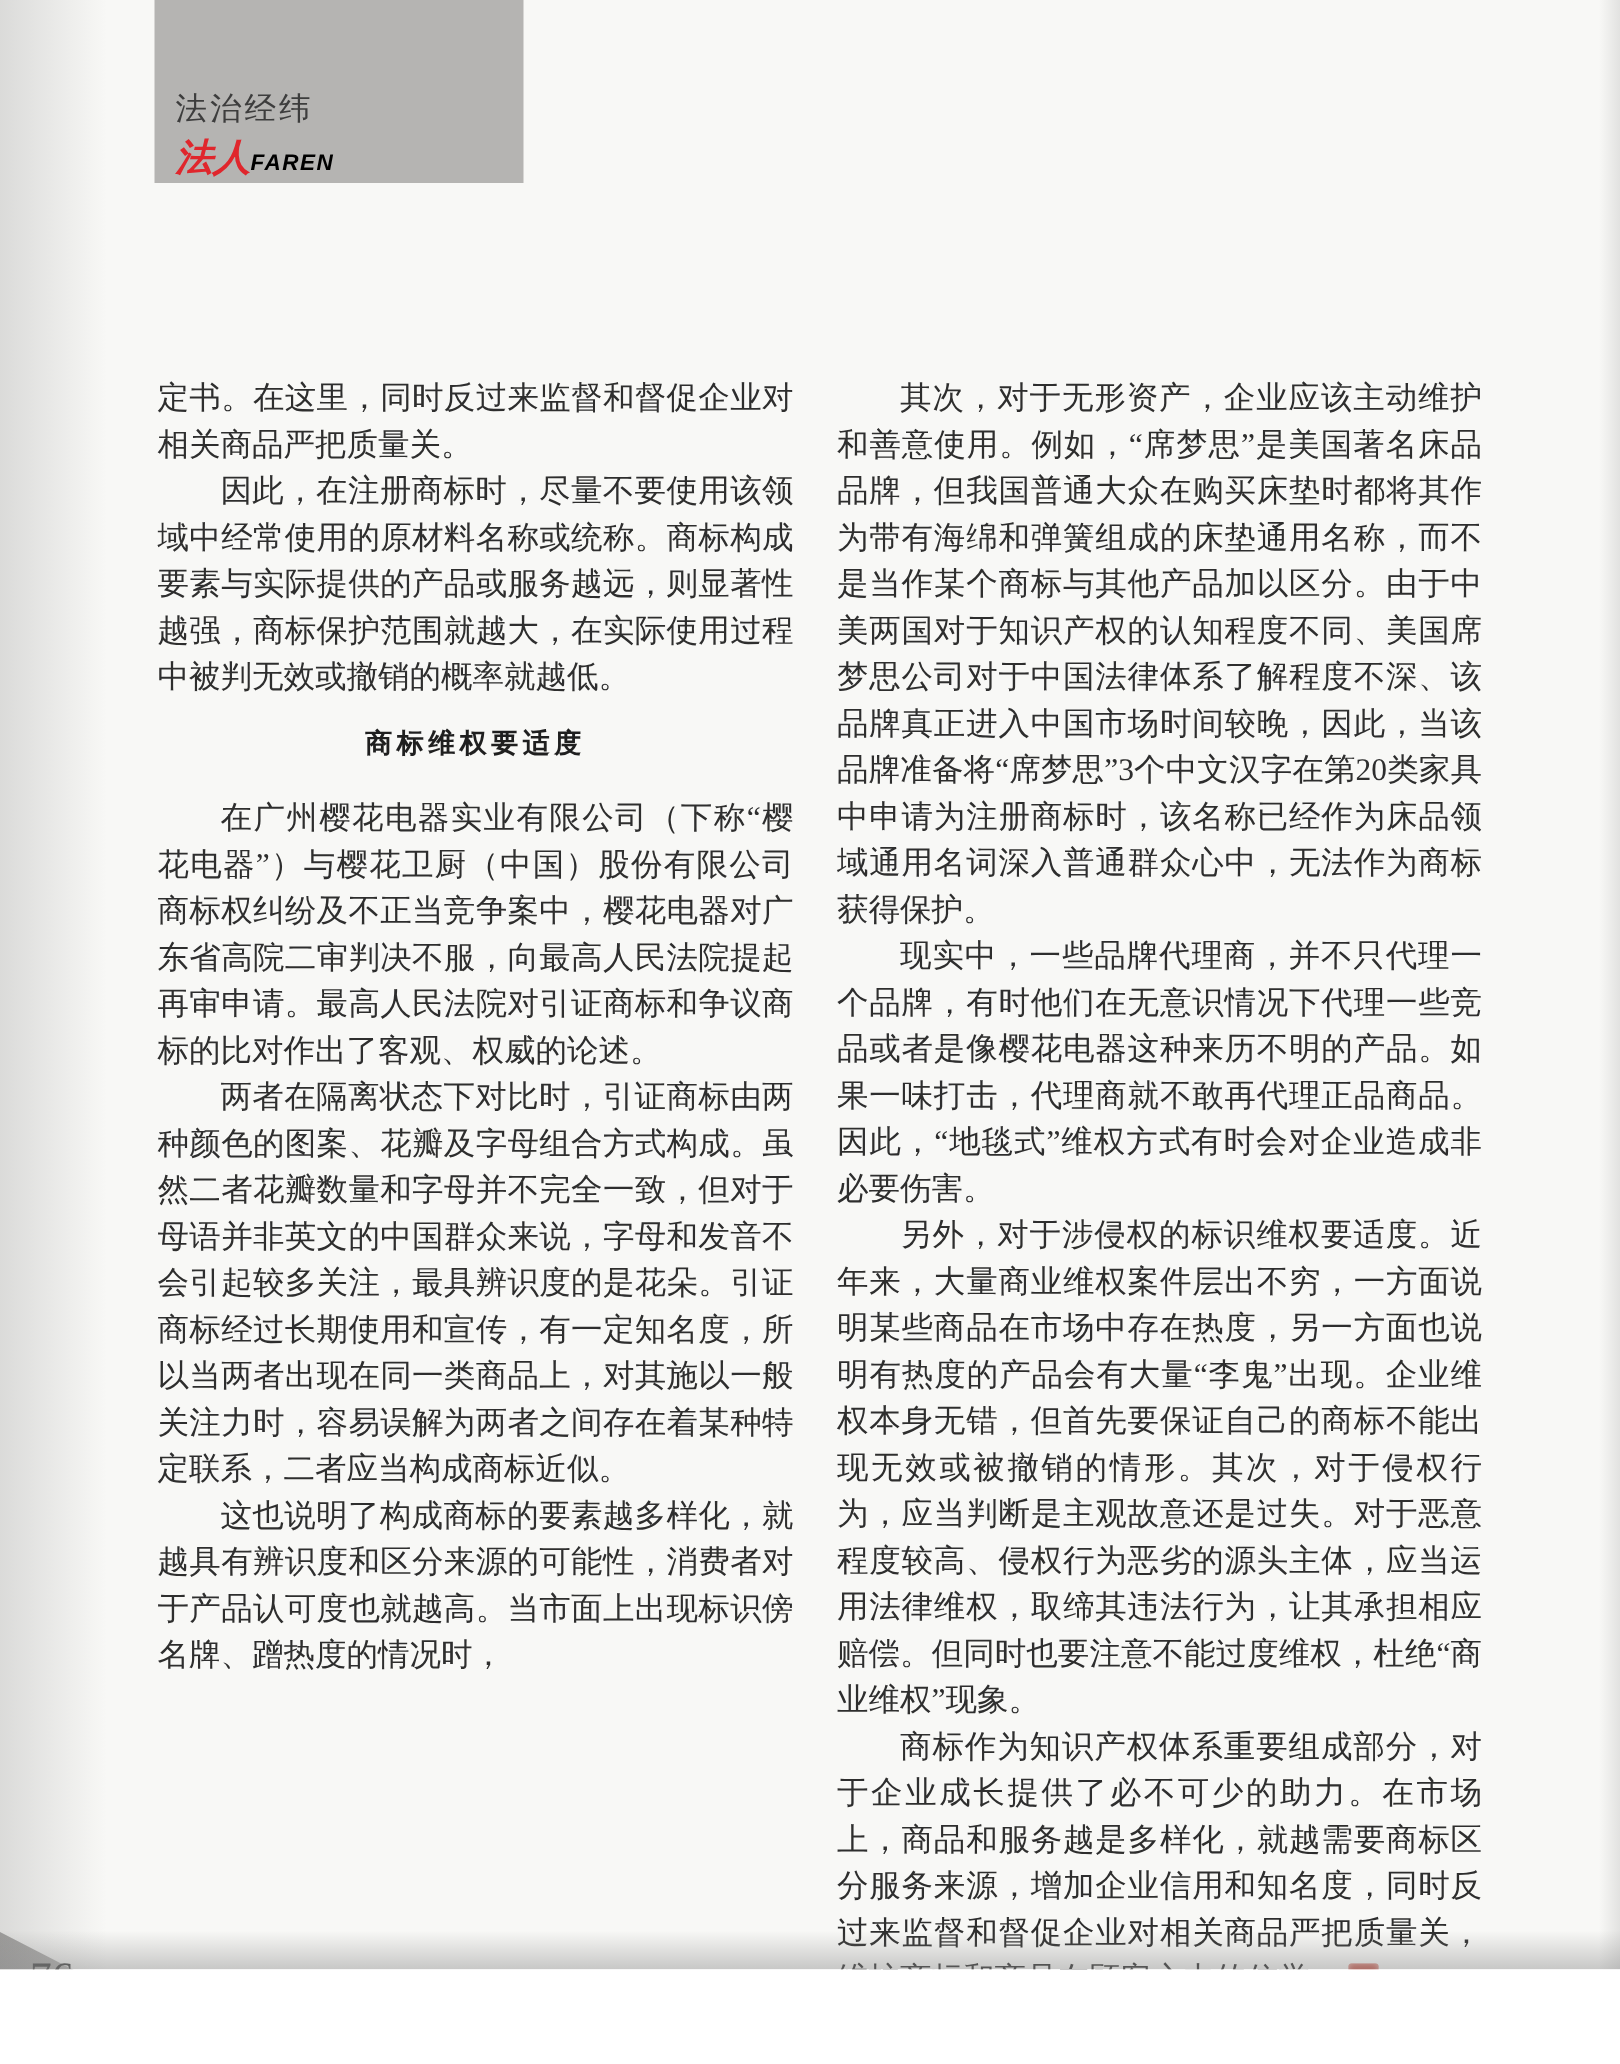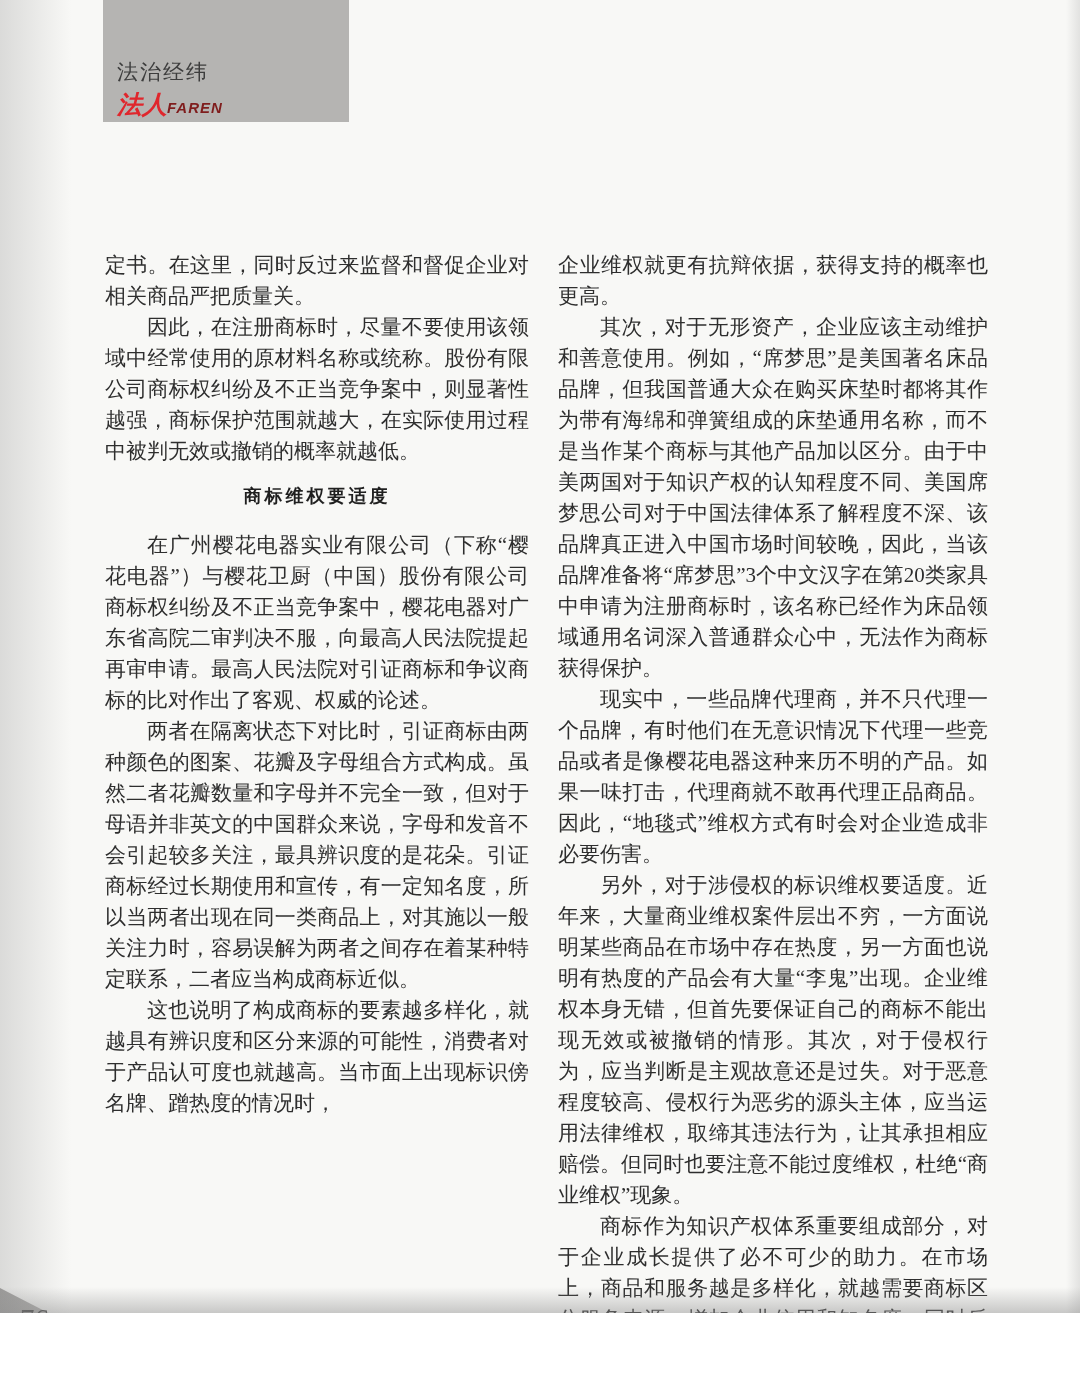--- a/index.html
+++ b/index.html
@@ -34,21 +34,21 @@
     font-family:"Liberation Sans","DejaVu Sans",sans-serif;
     font-size:21px; color:#3d3d3d; letter-spacing:2px;
   }
   .logo { position:absolute; left:14px; top:88px; white-space:nowrap; }
   .logo-cn {
     font-family:"Liberation Sans","DejaVu Sans",sans-serif;
     font-style:italic; font-weight:bold; font-size:25px; color:#e0262c;margin-top:20px;
   }
   .logo-en {
     font-family:"Liberation Sans","DejaVu Sans",sans-serif;
-    font-style:italic; font-weight:bold; font-size:15px; color:#7f1d1d;
+    font-style:italic; font-weight:bold; font-size:15px; color:#000000;
     letter-spacing:1px;
   }
   
   .col {
     position:absolute; top:250px;
     font-size:21px; line-height:31px; color:#2e2e2e;
     text-align:justify; text-justify:inter-ideograph;
   }
   .col-left  { left:105px; width:424px; }
   .col-right { left:558px; width:430px; }
@@ -84,29 +84,28 @@
 
 <div class="page">
 
   <div class="header-block">
     <div class="section-title">法治经纬</div>
     <div class="logo"><span class="logo-cn">法人</span><span class="logo-en">FAREN</span></div>
   </div>
 
   <div class="col col-left">
     <p>定书。在这里，同时反过来监督和督促企业对相关商品严把质量关。</p>
-    <p class="ind">因此，在注册商标时，尽量不要使用该领域中经常使用的原材料名称或统称。股份有限公司商标权纠纷及不正当竞争案中，则显著性越强，商标保护范围就越大，在实际使用过程中被判无效或撤销的概率就越低。</p>
+    <p class="ind">因此，在注册商标时，尽量不要使用该领域中经常使用的原材料名称或统称。商标构成要素与实际提供的产品或服务越远，则显著性越强，商标保护范围就越大，在实际使用过程中被判无效或撤销的概率就越低。</p>
     <h2 class="heading">商标维权要适度</h2>
     <p class="ind">在广州樱花电器实业有限公司（下称“樱花电器”）与樱花卫厨（中国）股份有限公司商标权纠纷及不正当竞争案中，樱花电器对广东省高院二审判决不服，向最高人民法院提起再审申请。最高人民法院对引证商标和争议商标的比对作出了客观、权威的论述。</p>
     <p class="ind">两者在隔离状态下对比时，引证商标由两种颜色的图案、花瓣及字母组合方式构成。虽然二者花瓣数量和字母并不完全一致，但对于母语并非英文的中国群众来说，字母和发音不会引起较多关注，最具辨识度的是花朵。引证商标经过长期使用和宣传，有一定知名度，所以当两者出现在同一类商品上，对其施以一般关注力时，容易误解为两者之间存在着某种特定联系，二者应当构成商标近似。</p>
     <p class="ind">这也说明了构成商标的要素越多样化，就越具有辨识度和区分来源的可能性，消费者对于产品认可度也就越高。当市面上出现标识傍名牌、蹭热度的情况时，</p>
   </div>
 
   <div class="col col-right">
-    <p>企业维权就更有抗辩依据，获得支持的概率也更高。</p>
     <p class="ind">其次，对于无形资产，企业应该主动维护和善意使用。例如，“席梦思”是美国著名床品品牌，但我国普通大众在购买床垫时都将其作为带有海绵和弹簧组成的床垫通用名称，而不是当作某个商标与其他产品加以区分。由于中美两国对于知识产权的认知程度不同、美国席梦思公司对于中国法律体系了解程度不深、该品牌真正进入中国市场时间较晚，因此，当该品牌准备将“席梦思”3个中文汉字在第20类家具中申请为注册商标时，该名称已经作为床品领域通用名词深入普通群众心中，无法作为商标获得保护。</p>
     <p class="ind">现实中，一些品牌代理商，并不只代理一个品牌，有时他们在无意识情况下代理一些竞品或者是像樱花电器这种来历不明的产品。如果一味打击，代理商就不敢再代理正品商品。因此，“地毯式”维权方式有时会对企业造成非必要伤害。</p>
     <p class="ind">另外，对于涉侵权的标识维权要适度。近年来，大量商业维权案件层出不穷，一方面说明某些商品在市场中存在热度，另一方面也说明有热度的产品会有大量“李鬼”出现。企业维权本身无错，但首先要保证自己的商标不能出现无效或被撤销的情形。其次，对于侵权行为，应当判断是主观故意还是过失。对于恶意程度较高、侵权行为恶劣的源头主体，应当运用法律维权，取缔其违法行为，让其承担相应赔偿。但同时也要注意不能过度维权，杜绝“商业维权”现象。</p>
     <p class="ind"><span>商标作为知识产权体系重要组成部分，对于企业成长提供了必不可少的助力。在市场上，商品和服务越是多样化，就越需要商标区分服务来源，增加企业信用和知名度，同时反过来监督和督促企业对相关商品严把质量关，维护商标和商品在顾客心中的信誉。</span><span class="seal"></span></p>
 
   </div>
 
   <div class="page-tab">
     <div class="tab-triangle"></div>
     <div class="page-num">76</div>

